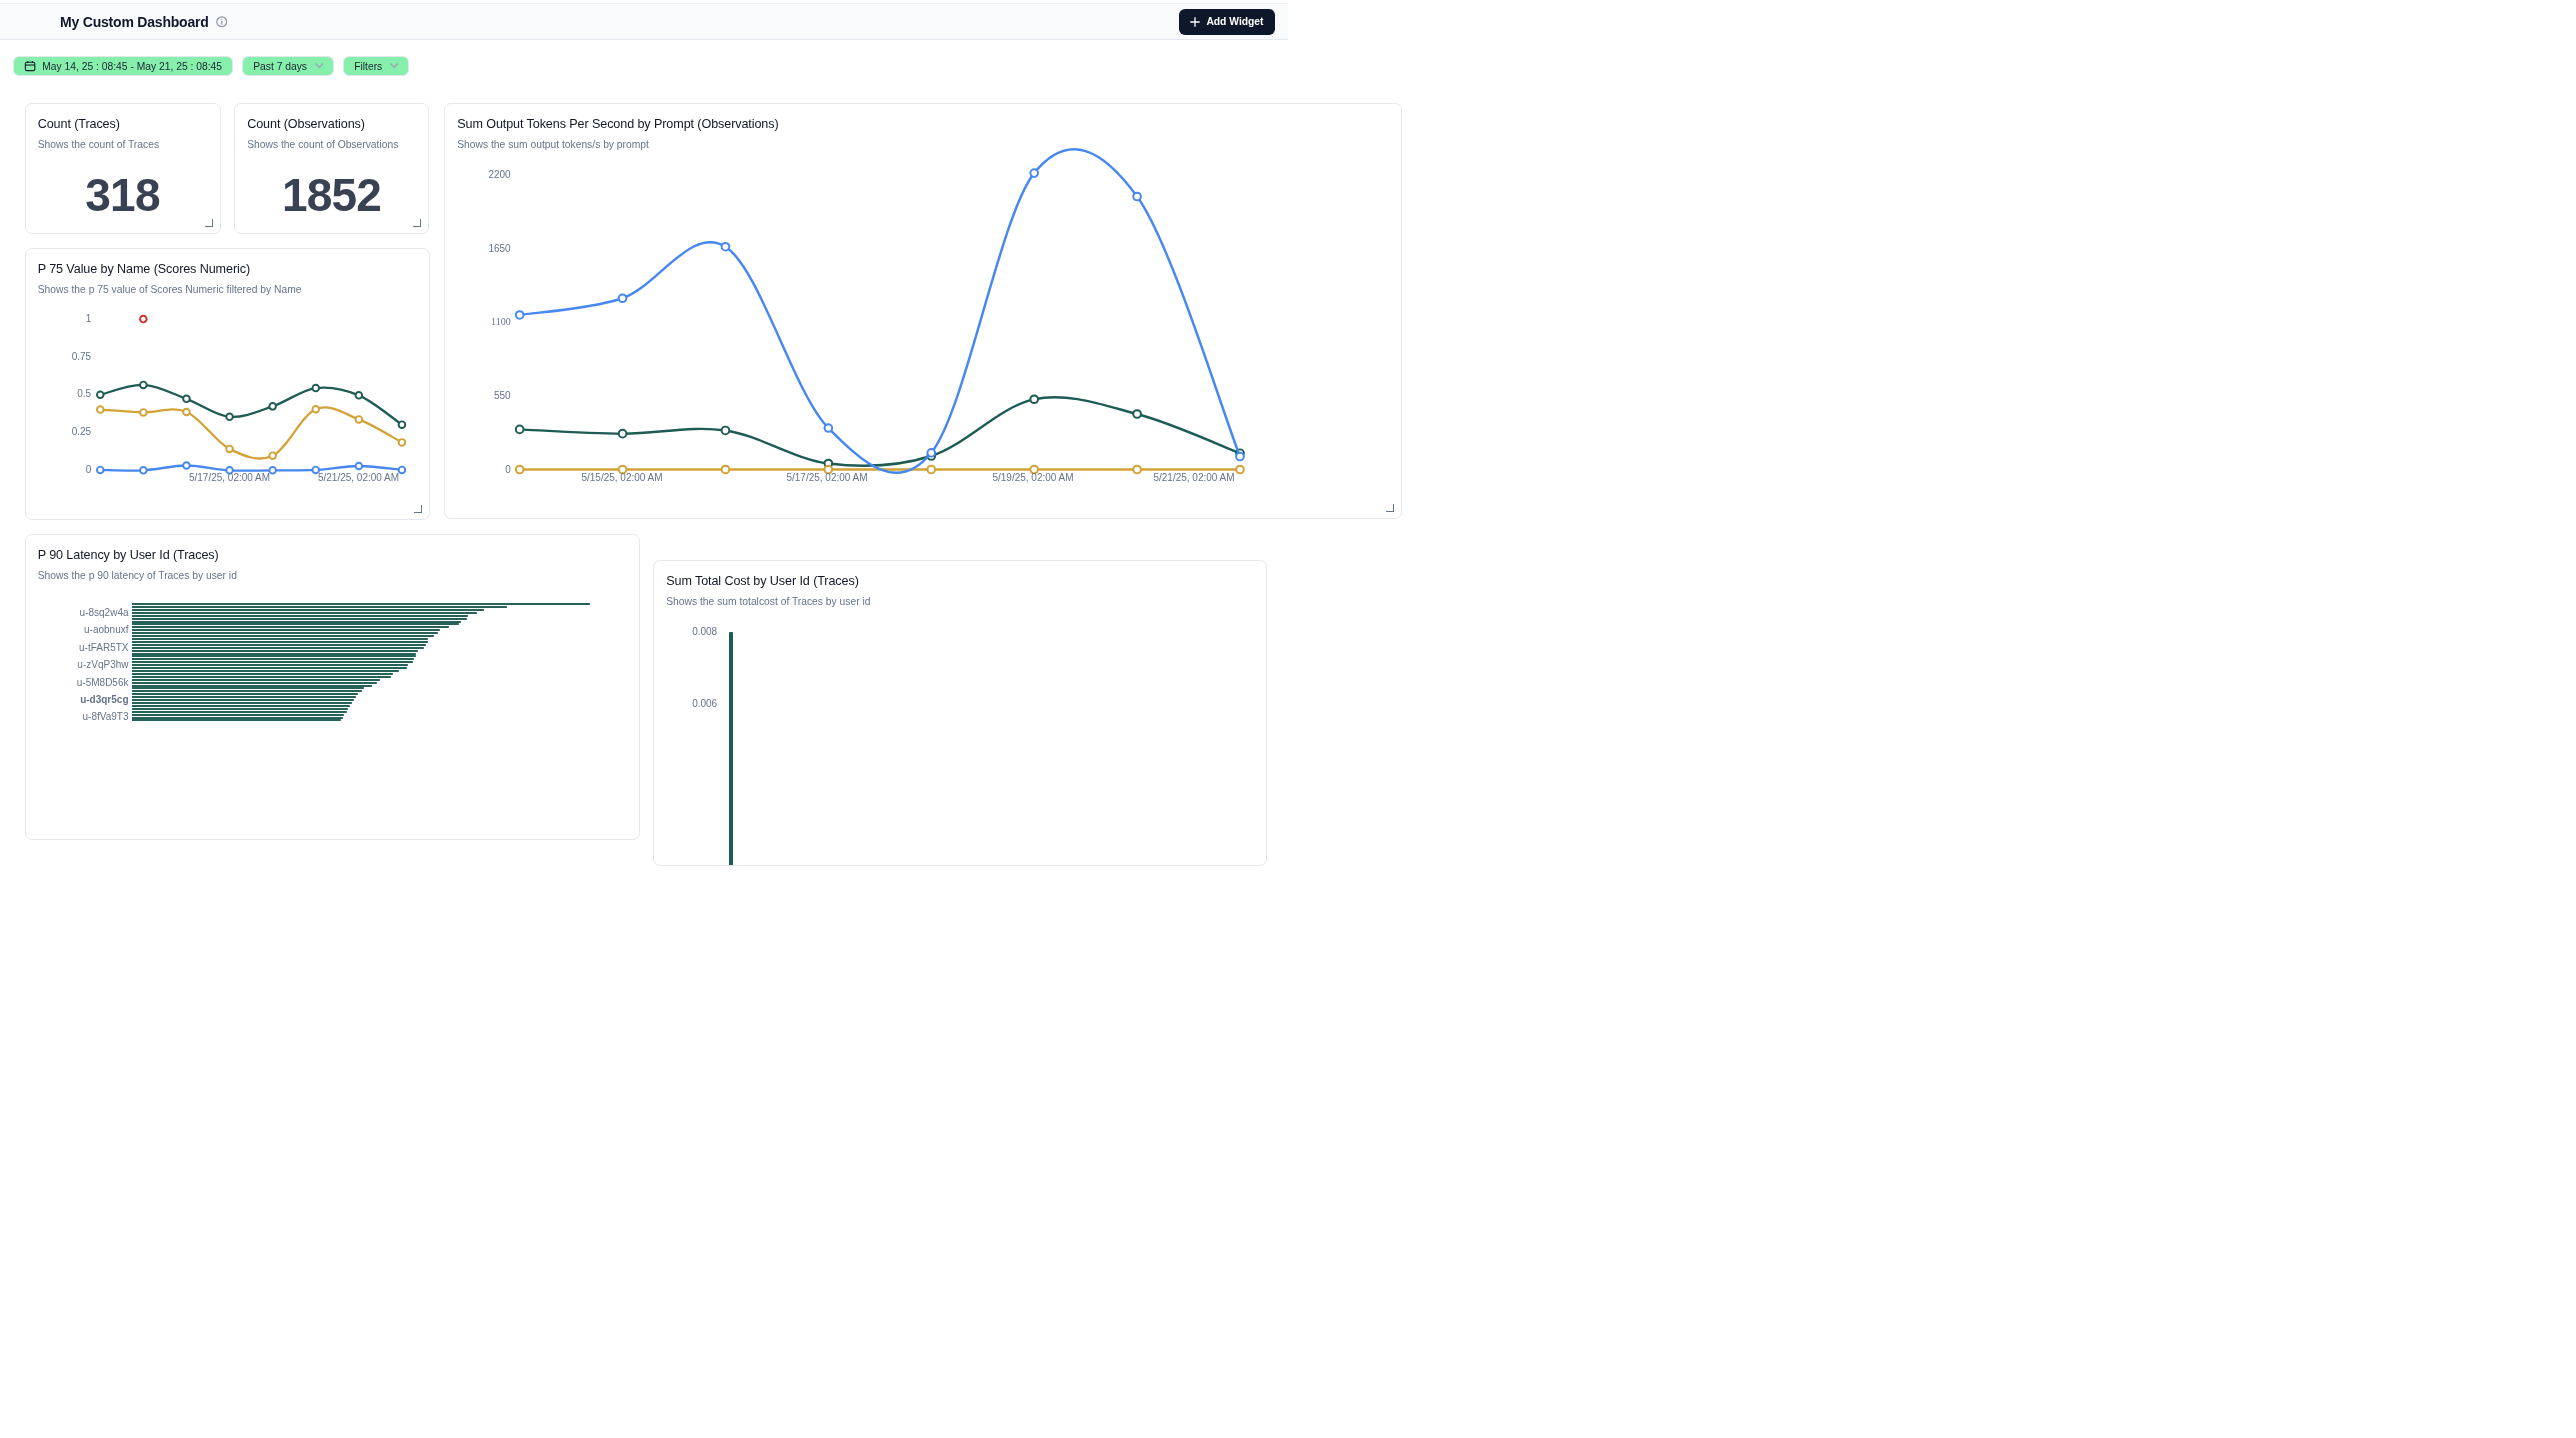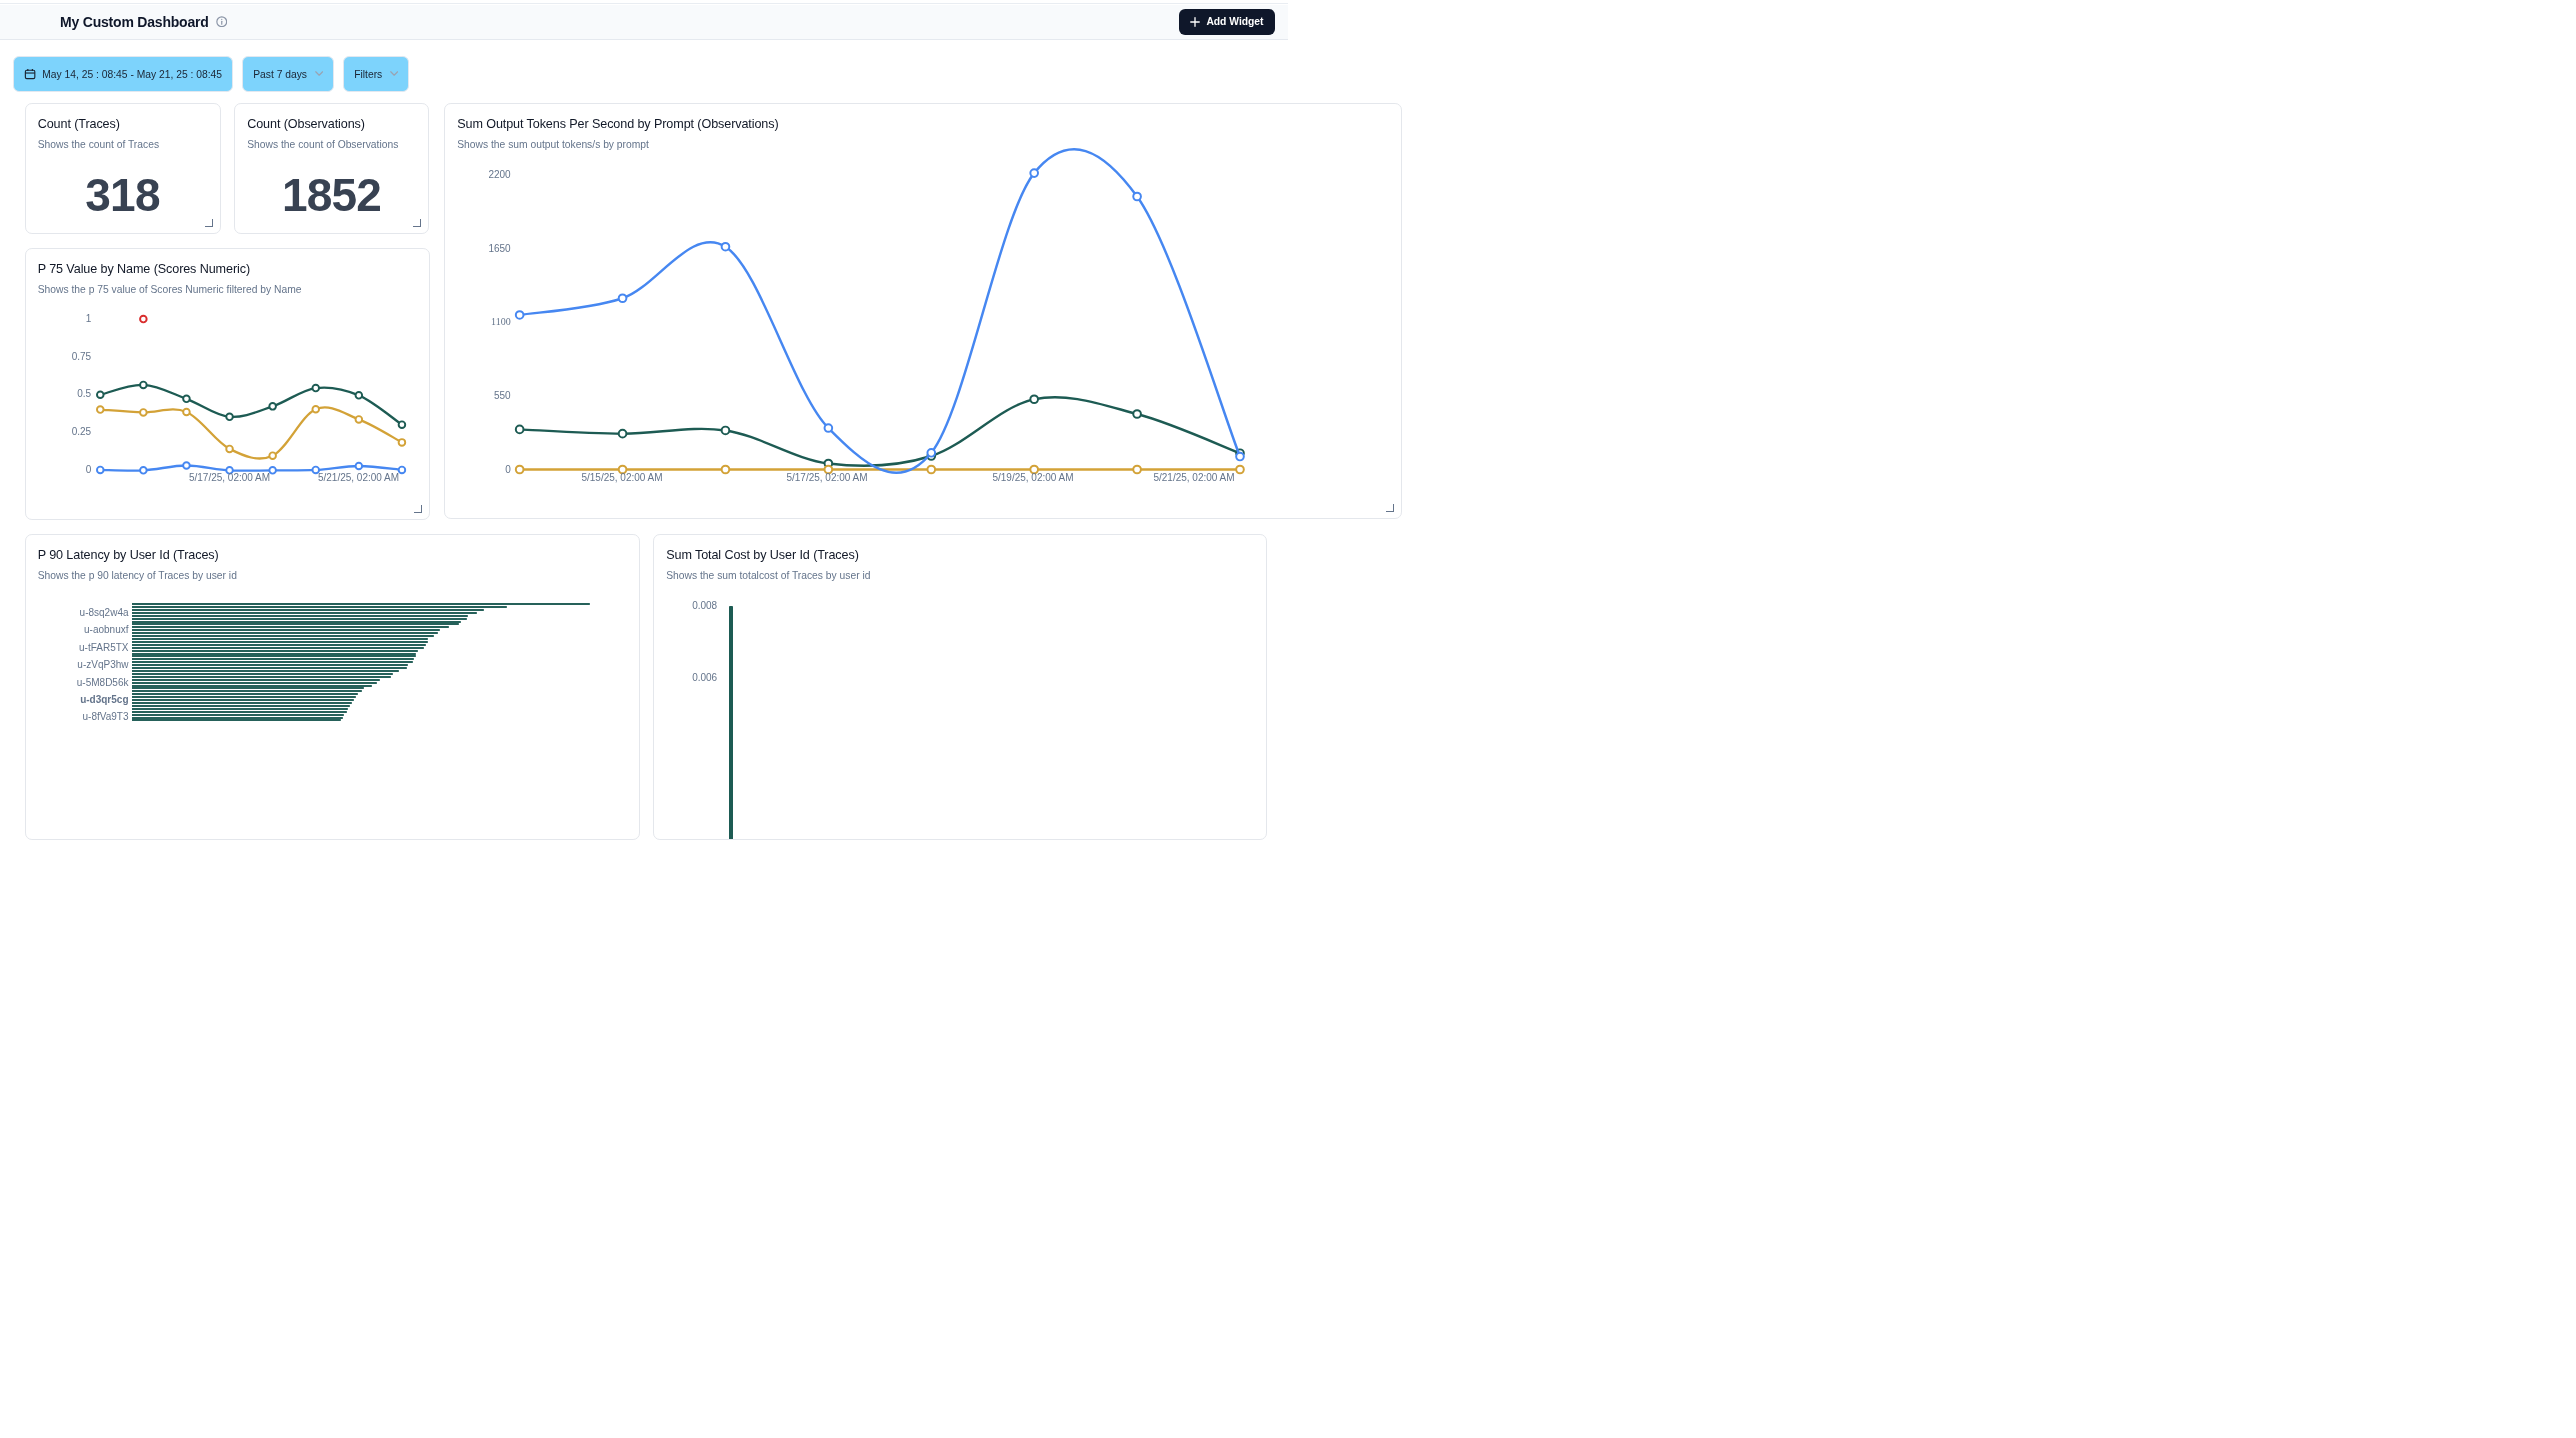--- a/index.html
+++ b/index.html
@@ -11,21 +11,21 @@
   .header { position:absolute; left:0; top:4.6px; width:1288px; height:35px; background:#f8fafc;
     border-bottom:0.8px solid #e5e9ef; display:flex; align-items:center; padding:0 13px; }
   .header h1 { font-size:14px; font-weight:700; color:#0f172a; letter-spacing:-0.2px;padding-left:47px; }
   .info-icon { margin-left:6.9px; display:inline-flex; }
   .btn-dark { margin-left:auto; height:26px; background:#0f172a; color:#fff; border:none; border-radius:6.1px;
     display:inline-flex; align-items:center; gap:6.1px; padding:0 11.5px; font-size:10.3px; font-weight:600; cursor:pointer;
     font-family:"Liberation Sans", sans-serif; }
 
   
   .toolbar { position:absolute; left:13px; top:56px; display:flex; gap:9.2px; }
-  .control { height:36px; background:#7dd3fc; border:0.8px solid #e2e8f0; border-radius:6.1px; display:inline-flex;
+  .control { height:20px; background:#86efac; border:0.8px solid #e2e8f0; border-radius:6.1px; display:inline-flex;
     align-items:center; gap:6.1px; padding:0 10px; font-size:10.3px; font-weight:500; color:#1a2433; cursor:pointer;
     font-family:"Liberation Sans", sans-serif; }
   .control .chev { margin-left:1.5px; display:inline-flex; }
 
   
   .card { position:absolute; background:#fff; border:0.8px solid #e4e7ec; border-radius:6.9px; }
   .card-title { position:absolute; left:12.2px; top:13px; font-size:12.6px; font-weight:500; color:#111827; letter-spacing:-0.1px; }
   .card-sub { position:absolute; left:12.2px; top:35px; font-size:10.3px; color:#64748b; }
   .kpi-value { position:absolute; left:0; top:64px; width:100%; text-align:center; font-size:46px; font-weight:700;
     color:#384252; letter-spacing:-0.8px; }
@@ -39,21 +39,21 @@
   .hbar { position:absolute; border-radius:0 0.8px 0.8px 0; }
   .hbar-label { position:absolute; left:12px; text-align:right; font-size:10px; color:#64748b; white-space:nowrap; }
   .vbar { position:absolute; border-radius:0.8px 0.8px 0 0; }
 
   
   #card-kpi-0   { left:24.5px;  top:103px; width:196px;  height:131px; }
   #card-kpi-1   { left:234px; top:103px; width:195px;  height:131px; }
   #card-tokens  { left:444px; top:103px; width:958px; height:416px; }
   #card-p75     { left:24.5px;  top:248px; width:405px;  height:272px; }
   #card-latency { left:24.5px;  top:534px; width:615px;  height:306px; }
-  #card-cost    { left:653px; top:534px; width:614px;  height:306px; }
+  #card-cost    { left:653px; top:560px; width:614px;  height:306px; }
 </style>
 </head>
 <body>
 
 <div class="topstrip"></div>
 
 <div class="header">
   <h1>My Custom Dashboard</h1>
   <span class="info-icon">
     <svg width="11.5" height="11.5" viewBox="0 0 15 15">

